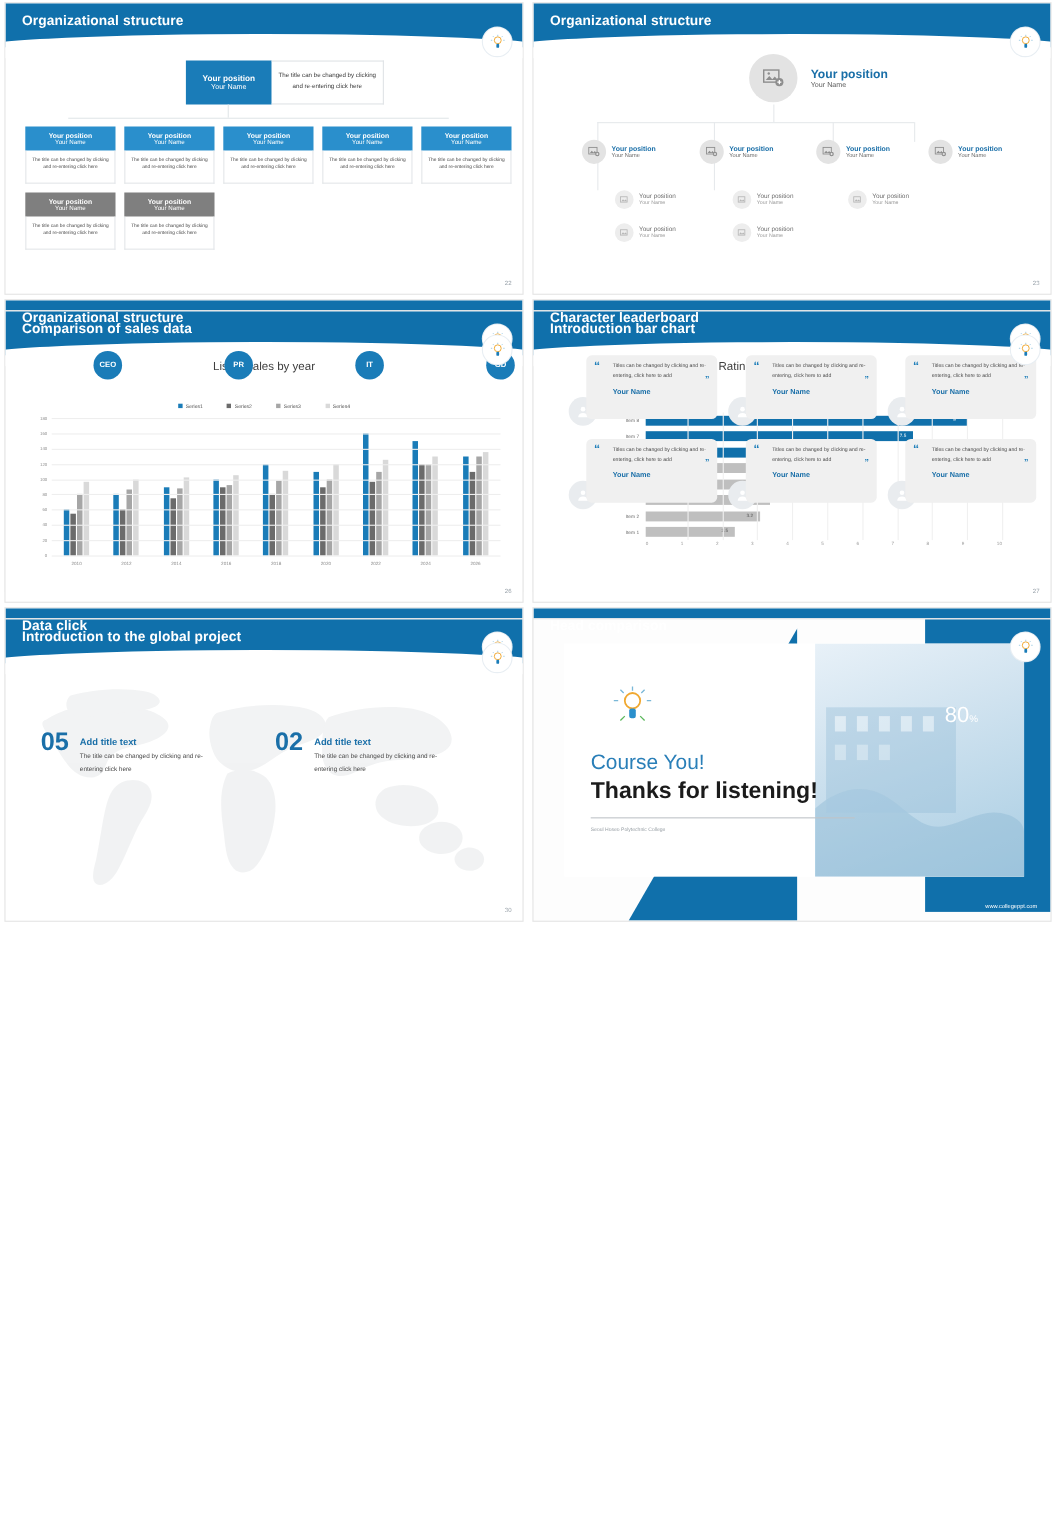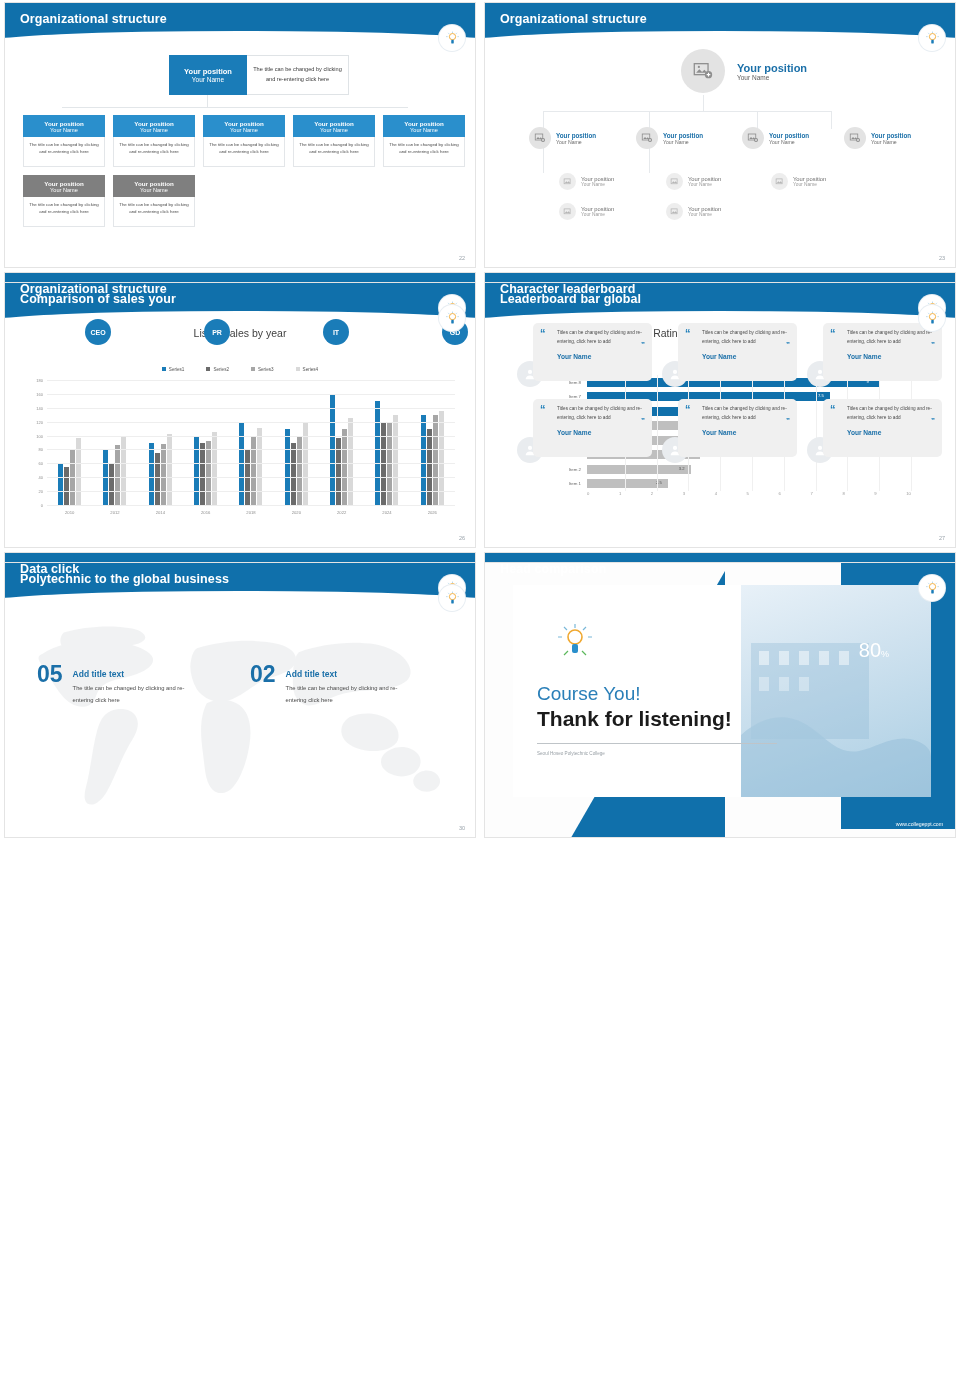--- a/index.html
+++ b/index.html
@@ -643,21 +643,21 @@
       </div>
     </div>
   </div>
   <div class="pg">25</div>
 </div>
 
 <div class="slide">
   <div class="hdr">
         <div class="hdr-curve"></div>
       </div>
-  <div class="hdr-title">Comparison of sales your</div>
+  <div class="hdr-title">Comparison of sales data</div>
   <div class="badge">
     <svg width="15" height="15" viewBox="0 0 24 24">
           <circle cx="12" cy="9" r="5" fill="none" stroke="#f0a830" stroke-width="1.4"></circle>
           <rect x="10" y="14" width="4" height="6" rx="1.4" fill="#1a7cb8"></rect>
           <path d="M12 1v2M4 9H2M22 9h-2M5 3l1.4 1.4M19 3l-1.4 1.4" stroke="#7ab8d8" stroke-width="1"></path>
         </svg>
   </div>
   <div class="ch-title">List of sales by year</div>
   <div class="ch-legend" id="legend-26">
         <div><span class="sw" style="background:#1a7cb8"></span>Series1</div>
@@ -754,21 +754,21 @@
         <div class="gridline" style="top: 0px;"></div>
         <div class="ytick" style="top: 0px;">180</div>
       </div>
   <div class="pg">26</div>
 </div>
 
 <div class="slide">
   <div class="hdr">
         <div class="hdr-curve"></div>
       </div>
-  <div class="hdr-title">Leaderboard bar global</div>
+  <div class="hdr-title">Introduction bar chart</div>
   <div class="badge">
     <svg width="15" height="15" viewBox="0 0 24 24">
           <circle cx="12" cy="9" r="5" fill="none" stroke="#f0a830" stroke-width="1.4"></circle>
           <rect x="10" y="14" width="4" height="6" rx="1.4" fill="#1a7cb8"></rect>
           <path d="M12 1v2M4 9H2M22 9h-2M5 3l1.4 1.4M19 3l-1.4 1.4" stroke="#7ab8d8" stroke-width="1"></path>
         </svg>
   </div>
   <div class="ch-title">Rating leaderboard bar chart</div>
   <div class="lb" id="lb-27">
         <div class="lbrow">
@@ -990,21 +990,21 @@
   </div>
   <div class="dc-ttl" style="left:252px;">Add your title</div>
   <div class="dc-cap" style="left:252px;">Tille can be changed by clicking and re-entering, please enter the caption here</div>
   <div class="pg">29</div>
 </div>
 
 <div class="slide" style="height:276px;">
   <div class="hdr">
         <div class="hdr-curve"></div>
       </div>
-  <div class="hdr-title">Polytechnic to the global business</div>
+  <div class="hdr-title">Introduction to the global project</div>
   <div class="badge">
     <svg width="15" height="15" viewBox="0 0 24 24">
           <circle cx="12" cy="9" r="5" fill="none" stroke="#f0a830" stroke-width="1.4"></circle>
           <rect x="10" y="14" width="4" height="6" rx="1.4" fill="#1a7cb8"></rect>
           <path d="M12 1v2M4 9H2M22 9h-2M5 3l1.4 1.4M19 3l-1.4 1.4" stroke="#7ab8d8" stroke-width="1"></path>
         </svg>
   </div>
   <svg class="wm" viewBox="0 0 480 230" preserveAspectRatio="none">
     <g fill="#d9dcde">
       <path d="M38 52c14-10 40-16 66-14 22 2 40 8 46 16 4 6-2 12-10 16-16 8-30 6-40 14-8 6-6 16-14 20-10 5-22-2-28-10-8-10-14-22-20-30-4-6-6-10 0-12z"></path>
@@ -1055,20 +1055,20 @@
         </g>
       </svg>
     </div>
     <svg class="ty-logo" viewBox="0 0 40 40">
       <circle cx="20" cy="16" r="7" fill="none" stroke="#f0a830" stroke-width="1.6"></circle>
       <rect x="17" y="23" width="6" height="9" rx="2" fill="#2a8fcc"></rect>
       <path d="M20 3v4M7 16H3M37 16h-4M9 6l3 3M31 6l-3 3" stroke="#7ab8d8" stroke-width="1.2"></path>
       <path d="M13 30l-4 4M27 30l4 4" stroke="#5cb85c" stroke-width="1.2"></path>
     </svg>
     <div class="ty-t1">Course You!</div>
-    <div class="ty-t2">Thank for listening!</div>
+    <div class="ty-t2">Thanks for listening!</div>
     <div class="ty-rule"></div>
     <div class="ty-sub">Seoul Hoseo Polytechnic College</div>
   </div>
   <div class="ty-url">www.collegeppt.com</div>
 </div>
 
 </div>
 
 </body></html>

